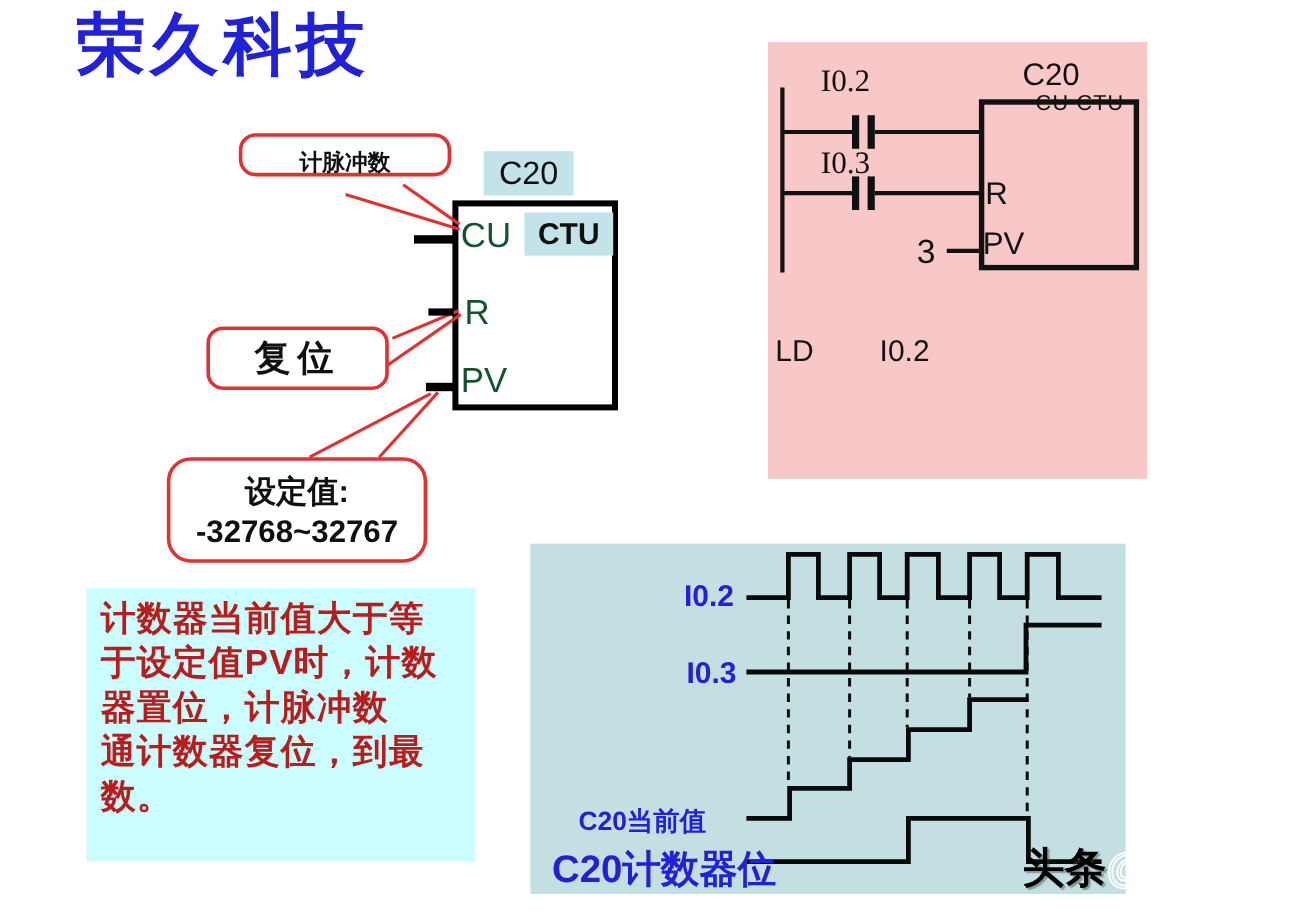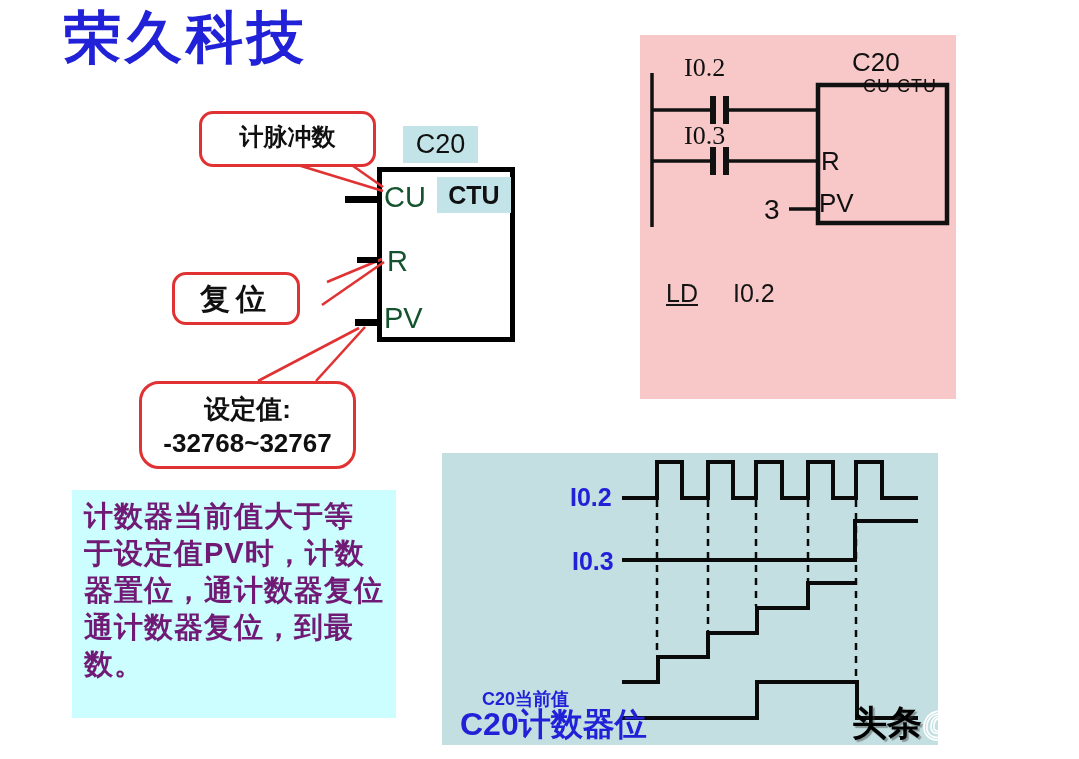--- a/index.html
+++ b/index.html
@@ -13,80 +13,80 @@
     left:64px;top:0px;font-size:57px;font-weight:bold;color:#2121d8;
     letter-spacing:4px;z-index:3;
   }
   
   .pink-panel{left:640px;top:35px;width:316px;height:364px;background:#f8c7c7;z-index:1;}
   .timing-panel{left:442px;top:453px;width:496px;height:292px;background:#c3dfe1;z-index:1;}
   .info-box{
     left:72px;top:490px;width:324px;height:228px;background:#ccfeff;z-index:1;
     padding:8px 0 0 12px;box-sizing:border-box;
   }
-  .info-line{font-size:29px;font-weight:bold;color:#701a75;line-height:37px;letter-spacing:1px;white-space:nowrap;}
+  .info-line{font-size:29px;font-weight:bold;color:#b91c1c;line-height:37px;letter-spacing:1px;white-space:nowrap;}
   
   svg.lineart{left:0;top:0;width:1079px;height:759px;z-index:2;pointer-events:none;}
   
   .cblock{left:377px;top:167px;width:138px;height:175px;border:5px solid #000;background:#fff;box-sizing:border-box;z-index:1;}
   .tag{background:#c2e4e8;color:#101010;text-align:center;z-index:3;}
   .c20-tag{left:403px;top:126px;width:75px;height:37px;font-size:27px;line-height:37px;}
   .ctu-tag{left:437px;top:177px;width:74px;height:36px;font-size:25px;line-height:36px;font-weight:bold;}
   .pin{color:#14532d;font-size:29px;z-index:3;}
   .pin-cu{left:384px;top:181px;}
   .pin-r{left:387px;top:245px;}
   .pin-pv{left:384px;top:302px;}
   .stub{background:#000;z-index:3;}
   
   .callout{
     border:3px solid #e03232;border-radius:14px;background:#fff;color:#101010;
     font-weight:bold;text-align:center;z-index:3;box-sizing:border-box;
   }
-  .callout-cu{left:199px;top:111px;width:177px;height:56px;font-size:24px;line-height:46px;}
-  .callout-r{left:172px;top:272px;width:128px;height:53px;font-size:30px;line-height:47px;letter-spacing:6px;}
+  .callout-cu{left:199px;top:111px;width:177px;height:36px;font-size:19px;line-height:46px;}
+  .callout-r{left:172px;top:272px;width:152px;height:53px;font-size:30px;line-height:47px;letter-spacing:6px;}
   .callout-pv{left:139px;top:381px;width:217px;height:88px;font-size:26px;line-height:34px;padding-top:8px;border-radius:20px;}
   
   .lad-label{color:#101010;z-index:3;}
   .serif-label{font-family:"Liberation Serif",serif;font-size:26px;}
   .lad-i02{left:684px;top:53px;}
   .lad-i03{left:684px;top:121px;}
   .lad-c20{left:852px;top:47px;font-size:26px;}
   .lad-cuctu{left:827px;top:76px;font-size:18px;letter-spacing:1px;margin-left:36px;}
   .lad-r{left:821px;top:146px;font-size:26px;}
   .lad-pv{left:819px;top:188px;font-size:26px;}
   .lad-3{left:764px;top:194px;font-size:28px;}
   .stl{left:646px;top:274px;z-index:3;color:#141414;font-size:25px;}
   .stl-row{height:39px;line-height:39px;}
-  .stl-op{display:inline-block;width:72px;text-align:center;text-decoration:underline;}
+  .stl-op{display:inline-block;width:72px;}
   .stl-operand{display:inline-block;margin-left:8px;}
   
   .tlabel{color:#2121d8;font-weight:bold;z-index:3;white-space:nowrap;}
   .t-i02{left:570px;top:483px;font-size:25px;}
   .t-i03{left:572px;top:547px;font-size:25px;}
-  .t-cur{left:482px;top:687px;font-size:18px;}
+  .t-cur{left:482px;top:670px;font-size:22px;}
   .t-bit{left:460px;top:703px;font-size:32px;}
   
   .watermark{left:852px;top:700px;z-index:4;font-size:35px;font-weight:bold;white-space:nowrap;}
   .wm-solid{color:#000000;text-shadow:2px 2px 1px rgba(60,60,60,.45);}
   .wm-outline{color:transparent;-webkit-text-stroke:1.6px #ffffff;}
 </style>
 </head>
 <body>
 
 <div id="canvas">
 
   <div class="abs title">荣久科技</div>
 
   <div class="abs pink-panel"></div>
   <div class="abs timing-panel"></div>
 
   <div class="abs info-box">
     <div class="info-line">计数器当前值大于等</div>
     <div class="info-line">于设定值PV时，计数</div>
-    <div class="info-line">器置位，通计数器复位</div>
+    <div class="info-line">器置位，计脉冲数</div>
     <div class="info-line">通计数器复位，到最</div>
     <div class="info-line">数。</div>
   </div>
 
   <svg class="abs lineart" viewBox="0 0 1079 759">
 
     <g stroke="#e03232" stroke-width="2.6" fill="none">
       <path d="M288,162 L383,191"></path>
       <path d="M336,154 L383,187"></path>
       <path d="M327,282 L382,259"></path>

